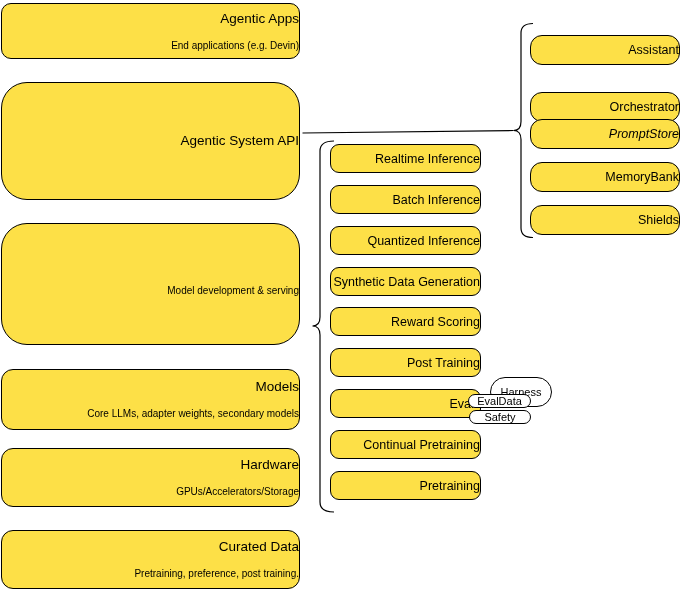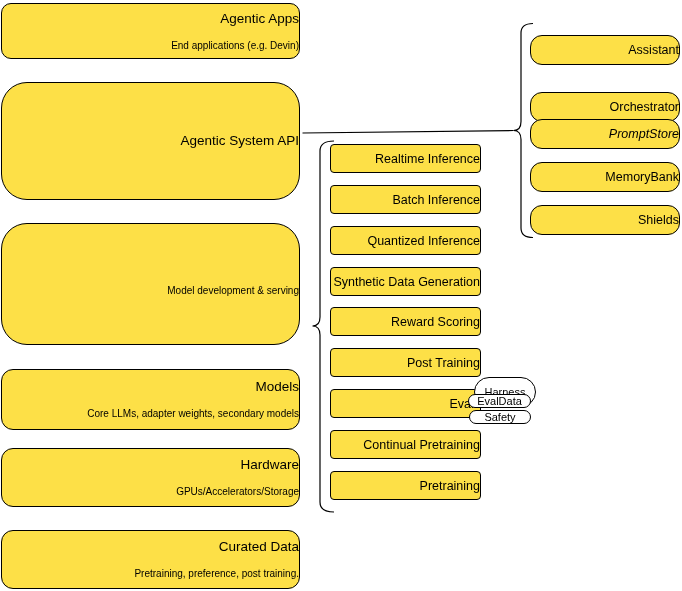--- a/index.html
+++ b/index.html
@@ -13,21 +13,21 @@
     border:1px solid #000000; background:#fde047;
     display:flex; flex-direction:column; align-items:flex-end; justify-content:center;
     text-align:center; z-index:2;
   }
   .lbox { left:1px; width:299px; }
   .lbox .title { font-size:13.5px; line-height:16px; }
   .lbox .subtitle { font-size:10px; line-height:13px; margin-top:12px; }
   .r10 { border-radius:10px; }
   .r12 { border-radius:12px; }
   .r26 { border-radius:26px; }
-  .mbox { left:330px; width:151px; height:29px; border-radius:4px; font-size:12.5px; }
+  .mbox { left:330px; width:151px; height:29px; border-radius:9px; font-size:12.5px; }
   .rbox { left:530px; width:150px; height:30px; border-radius:12px; font-size:12.5px; }
   .pill {
     position:absolute; box-sizing:border-box;
     border:1px solid #000000; background:#ffffff; border-radius:999px;
     display:flex; align-items:center; justify-content:center;
     font-size:11px; z-index:3;
   }
 </style>
 </head>
 <body>
@@ -91,21 +91,21 @@
   <div class="node mbox" style="top:389px;">
     <span>Evals</span>
   </div>
   <div class="node mbox" style="top:430px;">
     <span>Continual Pretraining</span>
   </div>
   <div class="node mbox" style="top:471px;">
     <span>Pretraining</span>
   </div>
 
-  <div class="pill" style="left:474px;top:377px;width:62px;height:30px;">
+  <div class="pill" style="left:490px;top:377px;width:62px;height:30px;">
     <span>Harness</span>
   </div>
   <div class="pill" style="left:468px;top:394px;width:63px;height:14px;">
     <span>EvalData</span>
   </div>
   <div class="pill" style="left:469px;top:410px;width:62px;height:14px;">
     <span>Safety</span>
   </div>
 
   <div class="node rbox" style="top:35px;">

